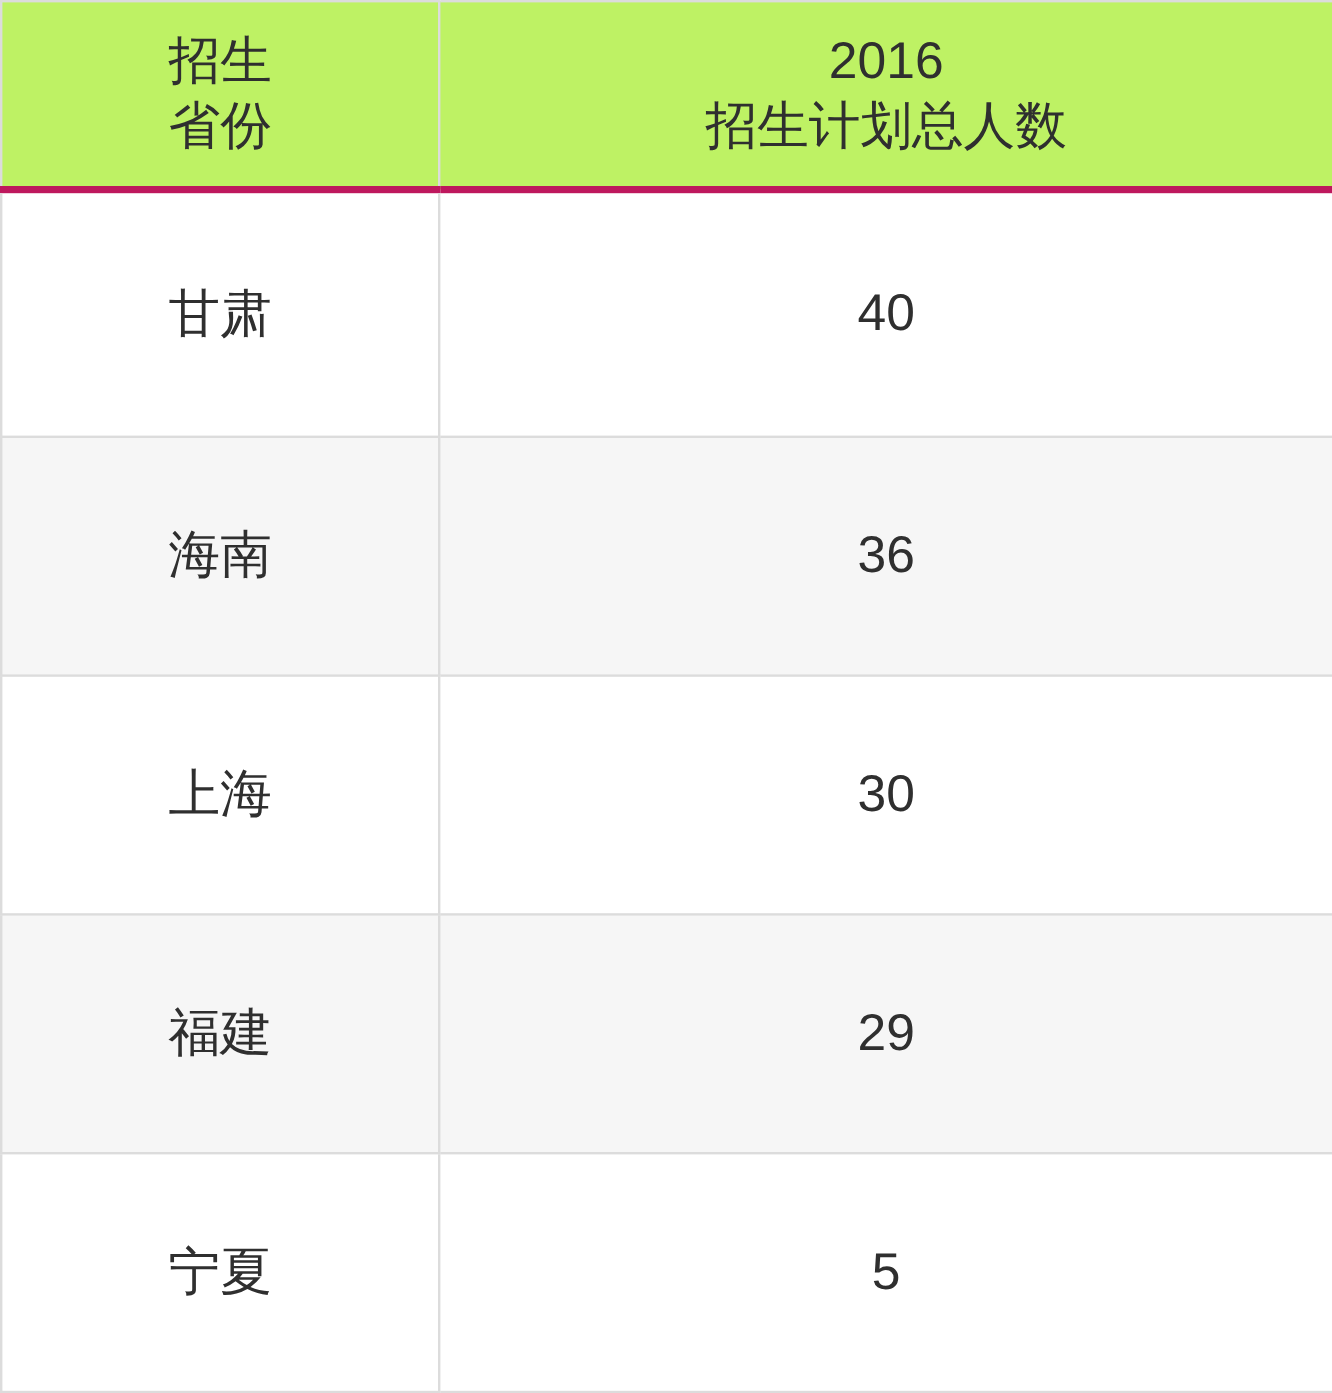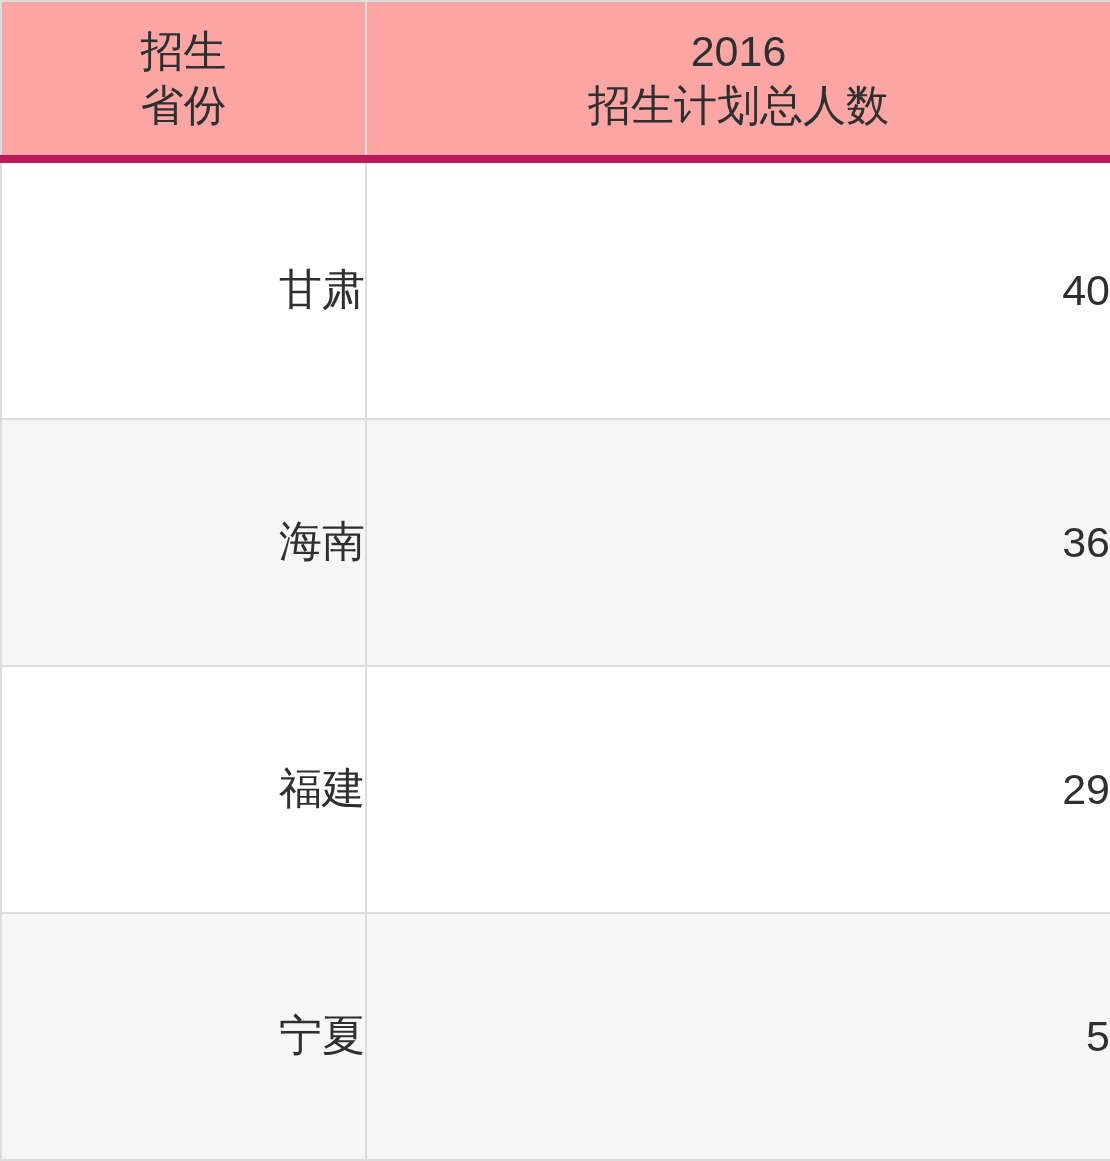--- a/index.html
+++ b/index.html
@@ -24,30 +24,29 @@
   col.col-province { width: 365px; }
   col.col-total    { width: 745px; }
   th, td {
     text-align: center;
     vertical-align: middle;
     border: 2px solid #dcdcdc;
     font-weight: 400;
     padding: 0;
   }
   thead th {
-    background: #fca5a5;
+    background: #bef264;
     height: 153px;
-    border-bottom: 8px solid #be185d;
+    border-bottom: 6px solid #be185d;
     white-space: pre-line;
     line-height: 1.25;
   }
   tbody td {
     background: #ffffff;
     white-space: nowrap;
-    text-align: right;
   }
   tbody tr:nth-child(even) td {
     background: #f6f6f6;
   }
 </style>
 </head>
 <body>
 
 <table class="enrollment">
   <colgroup>
@@ -65,20 +64,24 @@
   <tbody>
     <tr>
       <td>甘肃</td>
       <td>40</td>
     </tr>
     <tr>
       <td>海南</td>
       <td>36</td>
     </tr>
     <tr>
+      <td>上海</td>
+      <td>30</td>
+    </tr>
+    <tr>
       <td>福建</td>
       <td>29</td>
     </tr>
     <tr>
       <td>宁夏</td>
       <td>5</td>
     </tr>
   </tbody>
 </table>
 

